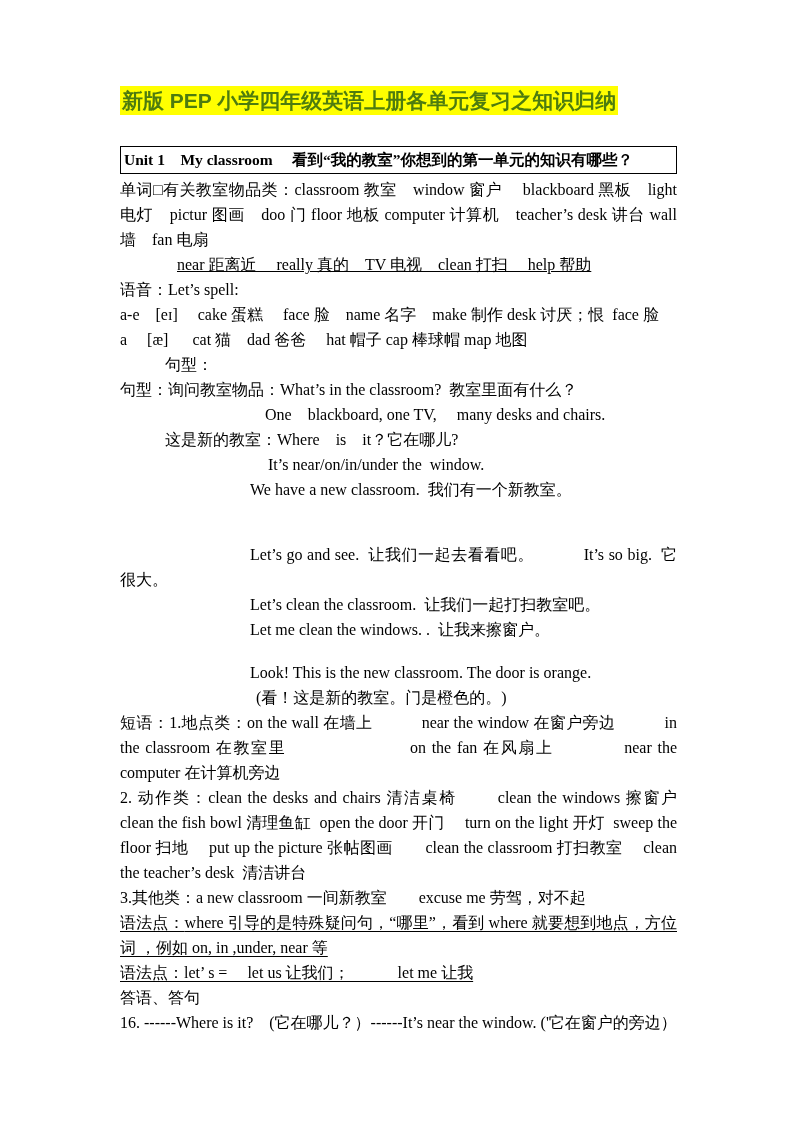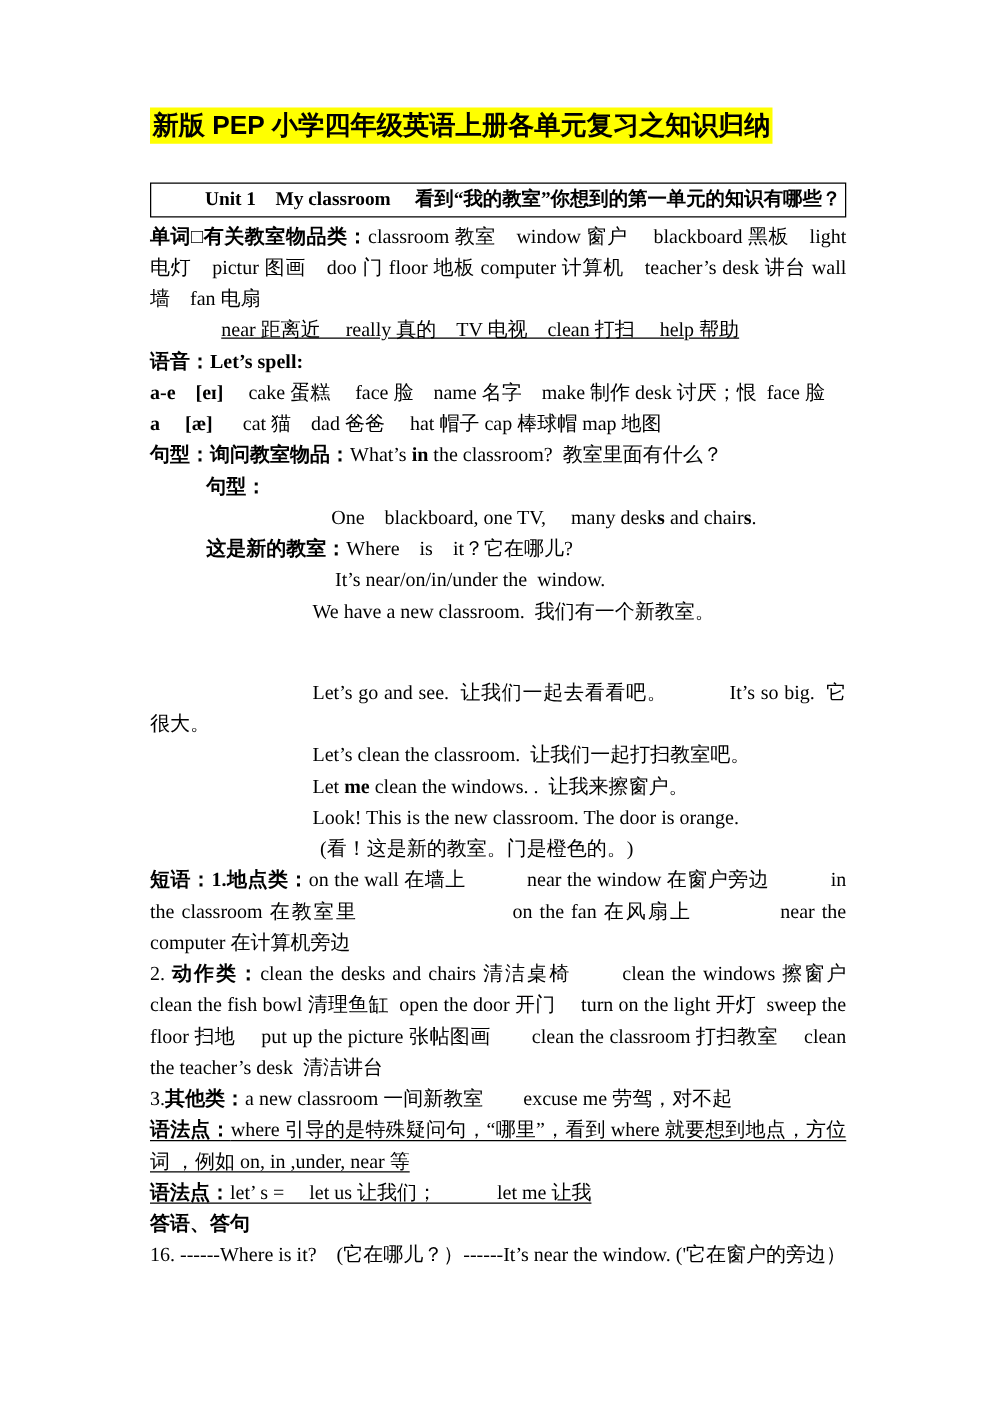--- a/index.html
+++ b/index.html
@@ -28,64 +28,63 @@
   }
   .unit-box {
     border: 1.5px solid #000000;
     font-weight: bold;
     font-size: 15.5px;
     line-height: 24px;
     padding: 1px 3px;
     margin: 0 0 3px 0;
     white-space: pre;
     overflow: hidden;
-    text-align: right;
   }
   .doc-body { }
   .para {
     margin: 0;
     font-size: 16px;
     line-height: 25px;
     text-align: justify;
     white-space: pre-wrap;
     word-break: break-word;
   }
-  .para .bold { font-weight: bold; }
+  .para .bold { font-weight: normal; }
   .para .underline {
     text-decoration: underline;
     text-underline-offset: 3px;
     text-decoration-thickness: 1px;
   }
 </style>
 </head>
 <body>
 
 <div class="page">
   <div class="title-wrap">
-    <span class="doc-title" style="color: #000000; background-color: rgb(255, 255, 0);">新版 PEP 小学四年级英语上册各单元复习之知识归纳</span>
+    <span class="doc-title" style="color: #4d7c0f; background-color: rgb(255, 255, 0);">新版 PEP 小学四年级英语上册各单元复习之知识归纳</span>
   </div>
 
   <div class="unit-box">Unit 1　My classroom　 看到“我的教室”你想到的第一单元的知识有哪些？</div>
 
   <div class="doc-body">
       <p class="para"><span class="bold">单词</span><span>□</span><span class="bold">有关教室物品类：</span><span>classroom 教室　window 窗户　 blackboard 黑板　light 电灯　pictur 图画　doo 门 floor 地板 computer 计算机　teacher’s desk 讲台 wall 墙　fan 电扇</span></p>
       <p class="para" style="text-indent: 57px; text-decoration: underline;"><span>near 距离近　 really 真的　TV 电视　clean 打扫　 help 帮助</span></p>
       <p class="para"><span class="bold">语音：Let’s spell:</span></p>
       <p class="para"><span class="bold">a-e　[eɪ]</span><span>　 cake 蛋糕　 face 脸　name 名字　make 制作 desk 讨厌；恨  face 脸</span></p>
       <p class="para"><span class="bold">a　 [æ]</span><span>　  cat 猫　dad 爸爸　 hat 帽子 cap 棒球帽 map 地图</span></p>
+      <p class="para" style="text-indent: 45px;"><span class="bold">句型：</span></p>
       <p class="para"><span class="bold">句型：询问教室物品：</span><span>What’s </span><span class="bold">in</span><span> the classroom?  教室里面有什么？</span></p>
-      <p class="para" style="text-indent: 45px;"><span class="bold">句型：</span></p>
       <p class="para" style="text-indent: 145px;"><span>One　blackboard, one TV,　 many desk</span><span class="bold">s</span><span> and chair</span><span class="bold">s</span><span>.</span></p>
       <p class="para" style="text-indent: 45px;"><span class="bold">这是新的教室：</span><span>Where　is　it？它在哪儿?</span></p>
       <p class="para" style="text-indent: 148px;"><span>It’s near/on/in/under the  window.</span></p>
       <p class="para" style="text-indent: 130px;"><span>We have a new classroom.  我们有一个新教室。</span></p>
       <p class="para" style="text-indent: 130px; margin-top: 40px;"><span>Let’s go and see.  让我们一起去看看吧。　　　It’s so big.  它很大。</span></p>
       <p class="para" style="text-indent: 130px;"><span>Let’s clean the classroom.  让我们一起打扫教室吧。</span></p>
       <p class="para" style="text-indent: 130px;"><span>Let </span><span class="bold">me</span><span> clean the windows. .  让我来擦窗户。</span></p>
-      <p class="para" style="text-indent: 130px;"><span>Look! This is the new classroom. The door is orange.</span></p>
+      <p class="para" style="text-indent: 130px; margin-top: 18px;"><span>Look! This is the new classroom. The door is orange.</span></p>
       <p class="para" style="text-indent: 136px;"><span>(看！这是新的教室。门是橙色的。)</span></p>
       <p class="para"><span class="bold">短语：1.地点类：</span><span>on the wall 在墙上　　　near the window 在窗户旁边　　　in the classroom 在教室里　　　　　　　on the fan 在风扇上　　　　near the computer 在计算机旁边</span></p>
       <p class="para"><span>2. </span><span class="bold">动作类：</span><span>clean the desks and chairs 清洁桌椅　　 clean the windows 擦窗户 clean the fish bowl 清理鱼缸  open the door 开门　 turn on the light 开灯  sweep the floor 扫地　 put up the picture 张帖图画　　clean the classroom 打扫教室　 clean the teacher’s desk  清洁讲台</span></p>
       <p class="para"><span>3.</span><span class="bold">其他类：</span><span>a new classroom 一间新教室　　excuse me 劳驾，对不起</span></p>
       <p class="para"><span class="bold underline">语法点：</span><span class="underline">where 引导的是特殊疑问句，“哪里”，看到 where 就要想到地点，方位词 ，例如 on, in ,under, near 等</span></p>
       <p class="para"><span class="bold underline">语法点：</span><span class="underline">let’ s =　 let us 让我们；　　　let me 让我</span></p>
       <p class="para"><span class="bold">答语、答句</span></p>
       <p class="para"><span>16. ------Where is it?　(它在哪儿？）------It’s near the window. ('它在窗户的旁边）</span></p>
     </div>
 </div>

